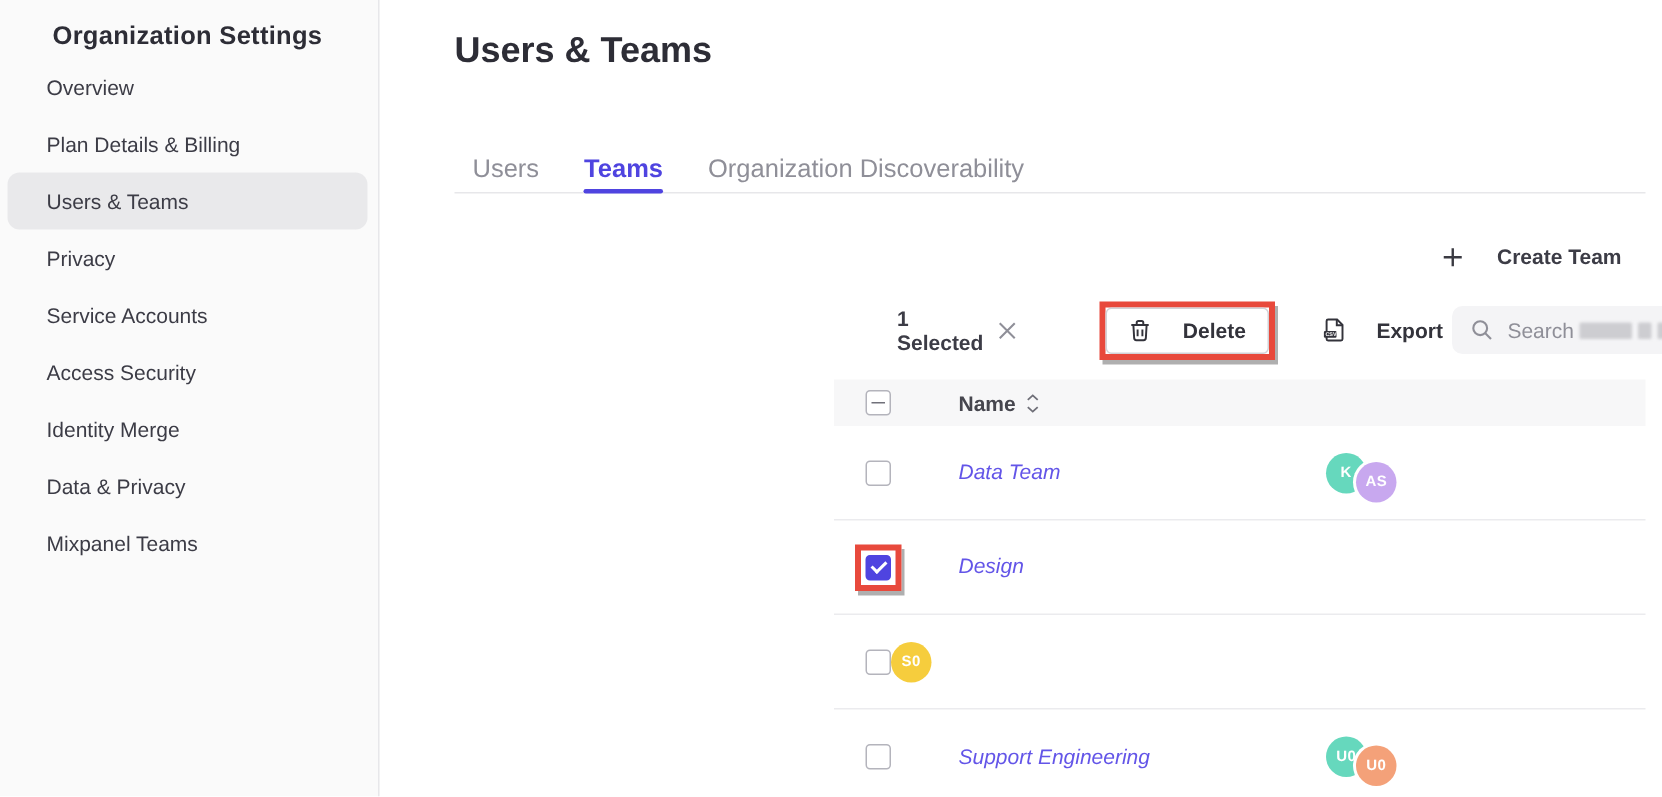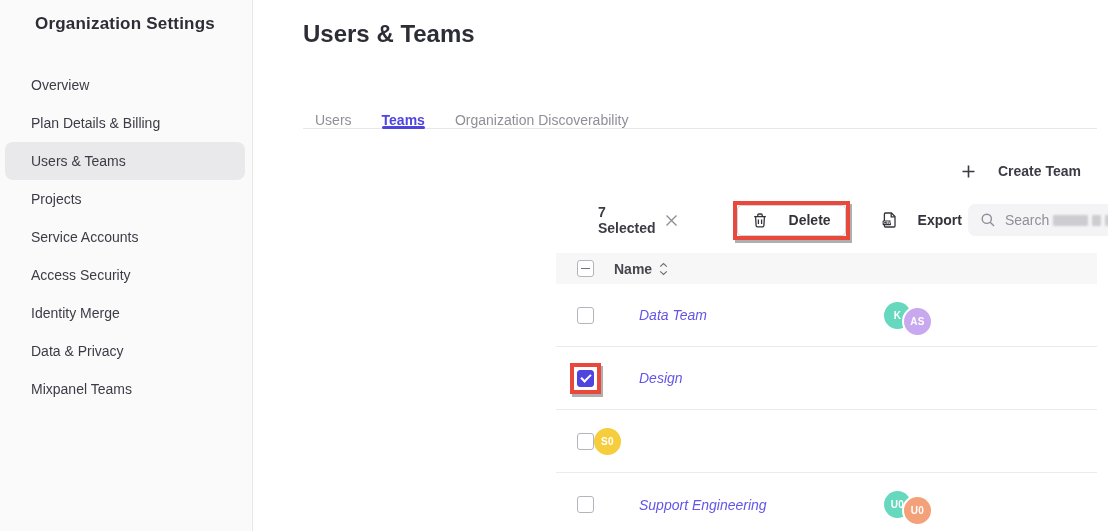--- a/index.html
+++ b/index.html
@@ -15,32 +15,32 @@
   html,body{margin:0;padding:0;}
   body{
     width:1108px;height:531px;position:relative;overflow:hidden;
     background:#fff;font-family:"Liberation Sans",sans-serif;color:var(--txt);
   }
   
   .sidebar{position:absolute;left:0;top:0;width:253px;height:531px;
     background:#fafafa;border-right:1px solid var(--border);}
   .sidebar-title{font-size:17px;font-weight:700;color:var(--txt-dark);
     padding:14px 0 0 35px;letter-spacing:.2px;}
-  .side-nav{position:absolute;top:66px;left:5px;right:7px;}
+  .side-nav{position:absolute;top:39px;left:5px;right:7px;}
   .side-item{height:38px;display:flex;align-items:center;padding-left:26px;
     border-radius:8px;font-size:14px;color:var(--txt);cursor:pointer;}
   .side-item.selected{background:#e9e9eb;}
   
   .main{position:absolute;left:253px;top:0;right:0;height:531px;}
   .page-title{position:absolute;top:20px;left:50px;font-size:24px;
     font-weight:700;color:var(--txt-dark);margin:0;}
   .tabbar{position:absolute;top:88px;left:50px;right:11px;height:41px;
     border-bottom:1px solid var(--border);display:flex;gap:30px;padding-left:12px;}
-  .tab{position:relative;height:100%;display:flex;align-items:flex-end;
-    padding-top:9px;font-size:14px;color:var(--txt-gray);cursor:pointer;}
+  .tab{position:relative;height:100%;display:flex;align-items:center;
+    padding-top:9px;font-size:17px;color:var(--txt-gray);cursor:pointer;}
   .tab.active{color:var(--accent);font-weight:700;}
   .tab.active::after{content:"";position:absolute;left:0;right:0;bottom:-1px;
     height:3px;background:var(--accent);border-radius:2px;}
   .create-row{position:absolute;top:163px;right:27px;display:flex;
     align-items:center;gap:22px;font-size:14px;font-weight:600;color:var(--txt);cursor:pointer;}
   
   .toolbar{position:absolute;top:199px;left:303px;right:27px;height:42px;
     display:flex;align-items:center;}
   .sel-label{margin-left:42px;font-size:14px;font-weight:600;color:var(--txt);}
   .clear-x{margin-left:9px;display:flex;align-items:center;cursor:pointer;}
@@ -56,21 +56,21 @@
   .search{margin-left:auto;width:294px;height:32px;background:#f4f4f6;
     border-radius:7px;display:flex;align-items:center;gap:9px;padding:0 12px;
     font-size:14px;color:var(--txt-gray);cursor:text;}
   .search-text{display:flex;align-items:center;gap:4px;white-space:nowrap;}
   .redact{display:inline-block;height:11px;background:#aeaeb4;opacity:.55;
     filter:blur(1.2px);border-radius:1px;}
   
   .table{position:absolute;top:253px;left:303px;right:11px;}
   .thead{height:31px;background:#f7f7f8;display:flex;align-items:center;
     padding-left:21px;}
-  .col-name{margin-left:20px;font-size:14px;font-weight:600;color:#46464e;
+  .col-name{margin-left:45px;font-size:14px;font-weight:600;color:#46464e;
     display:flex;align-items:center;gap:7px;}
   .trow{height:63px;display:flex;align-items:center;padding-left:21px;
     border-bottom:1px solid #ebebee;}
   .trow.last{border-bottom:none;}
   .cell-name{width:245px;margin-left:45px;font-style:italic;}
   .team-link{color:var(--link);font-size:14px;text-decoration:none;cursor:pointer;}
   .cell-avatars{display:flex;align-items:center;}
   .avatar{width:27px;height:27px;border-radius:50%;display:flex;
     align-items:center;justify-content:center;color:#fff;font-size:10px;
     font-weight:700;letter-spacing:.3px;}
@@ -98,21 +98,21 @@
       <div class="side-item">
     <span class="side-label">Overview</span>
   </div>
       <div class="side-item">
     <span class="side-label">Plan Details &amp; Billing</span>
   </div>
       <div class="side-item selected">
     <span class="side-label">Users &amp; Teams</span>
   </div>
       <div class="side-item">
-    <span class="side-label">Projects</span>
+    <span class="side-label">Privacy</span>
   </div>
       <div class="side-item">
     <span class="side-label">Service Accounts</span>
   </div>
       <div class="side-item">
     <span class="side-label">Access Security</span>
   </div>
       <div class="side-item">
     <span class="side-label">Identity Merge</span>
   </div>
@@ -144,21 +144,21 @@
   <div class="create-row">
     <span>
       <svg width="15" height="15" viewBox="0 0 15 15">
           <path d="M7.5 1.5v12M1.5 7.5h12" stroke="#3a3a42" stroke-width="1.6" fill="none"></path>
         </svg>
     </span>
     <span>Create Team</span>
   </div>
 
   <div class="toolbar">
-    <span class="sel-label">7 Selected</span>
+    <span class="sel-label">1 Selected</span>
     <span class="clear-x">
       <svg width="13" height="13" viewBox="0 0 13 13">
           <path d="M1.5 1.5l10 10M11.5 1.5l-10 10" stroke="#8f8f98" stroke-width="1.4" fill="none"></path>
         </svg>
     </span>
     <span class="vdivider"></span>
 
     <span class="anno-delete">
       <button class="btn-delete">
         <span>

